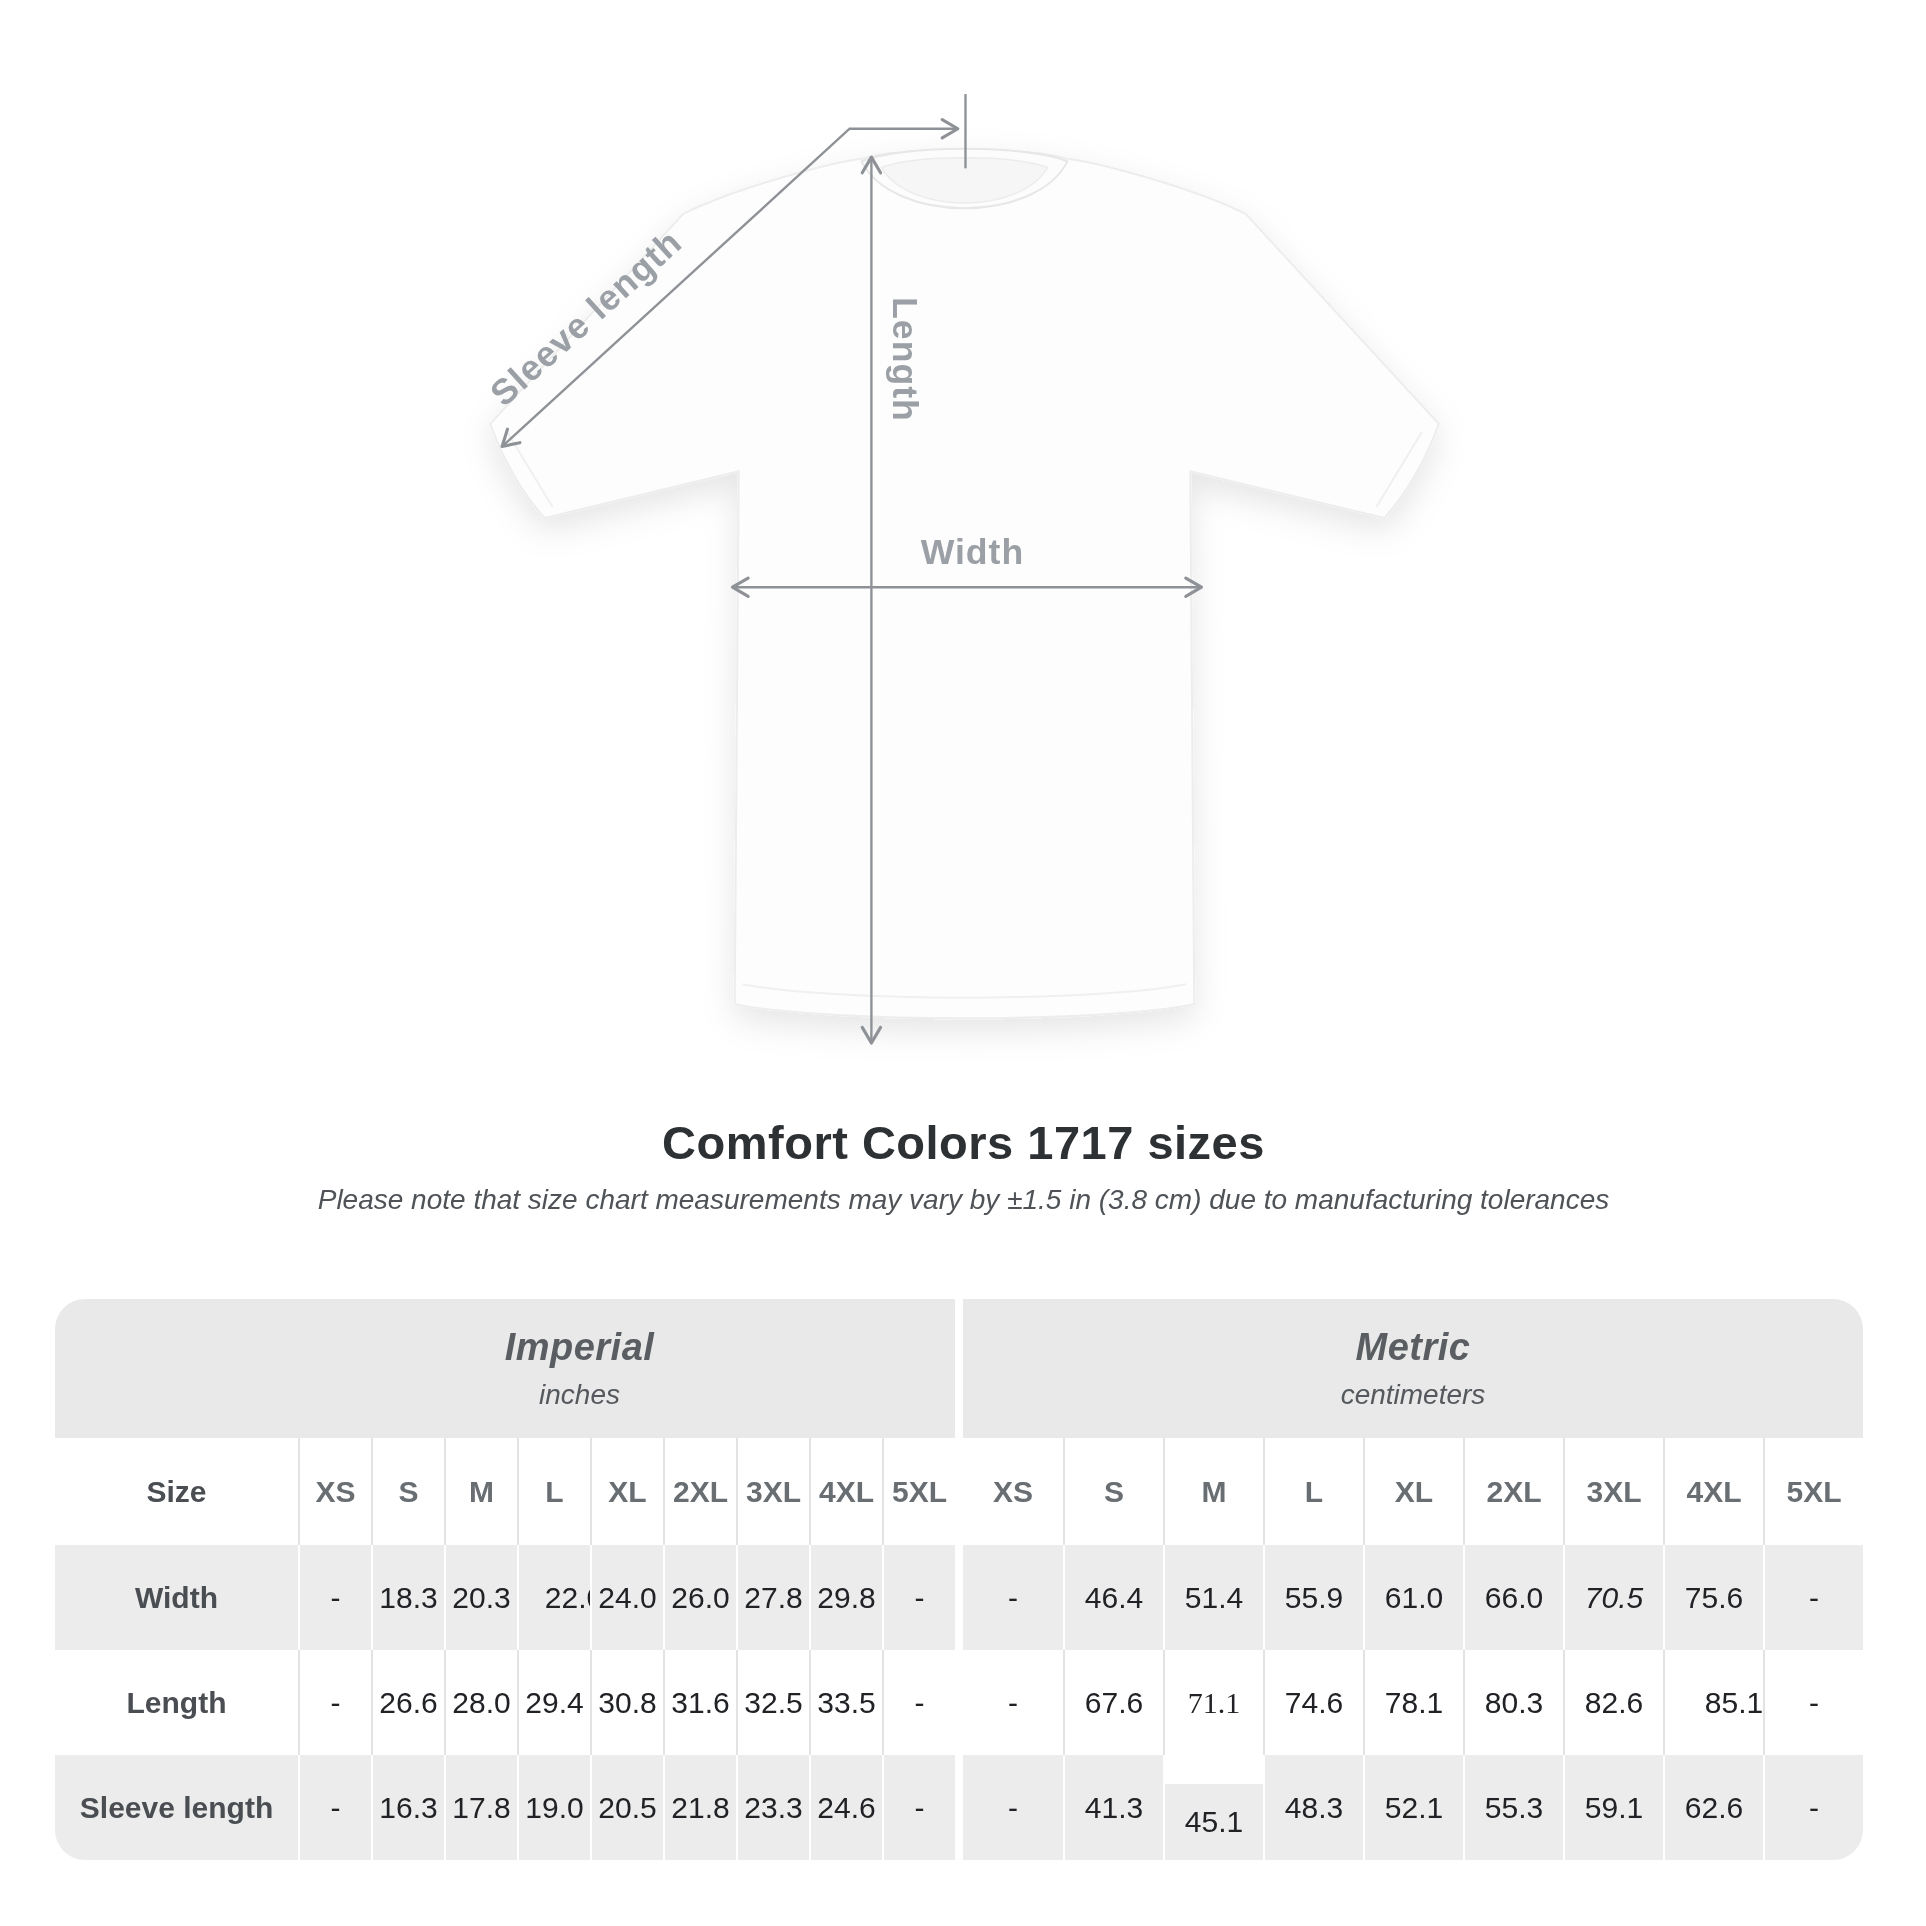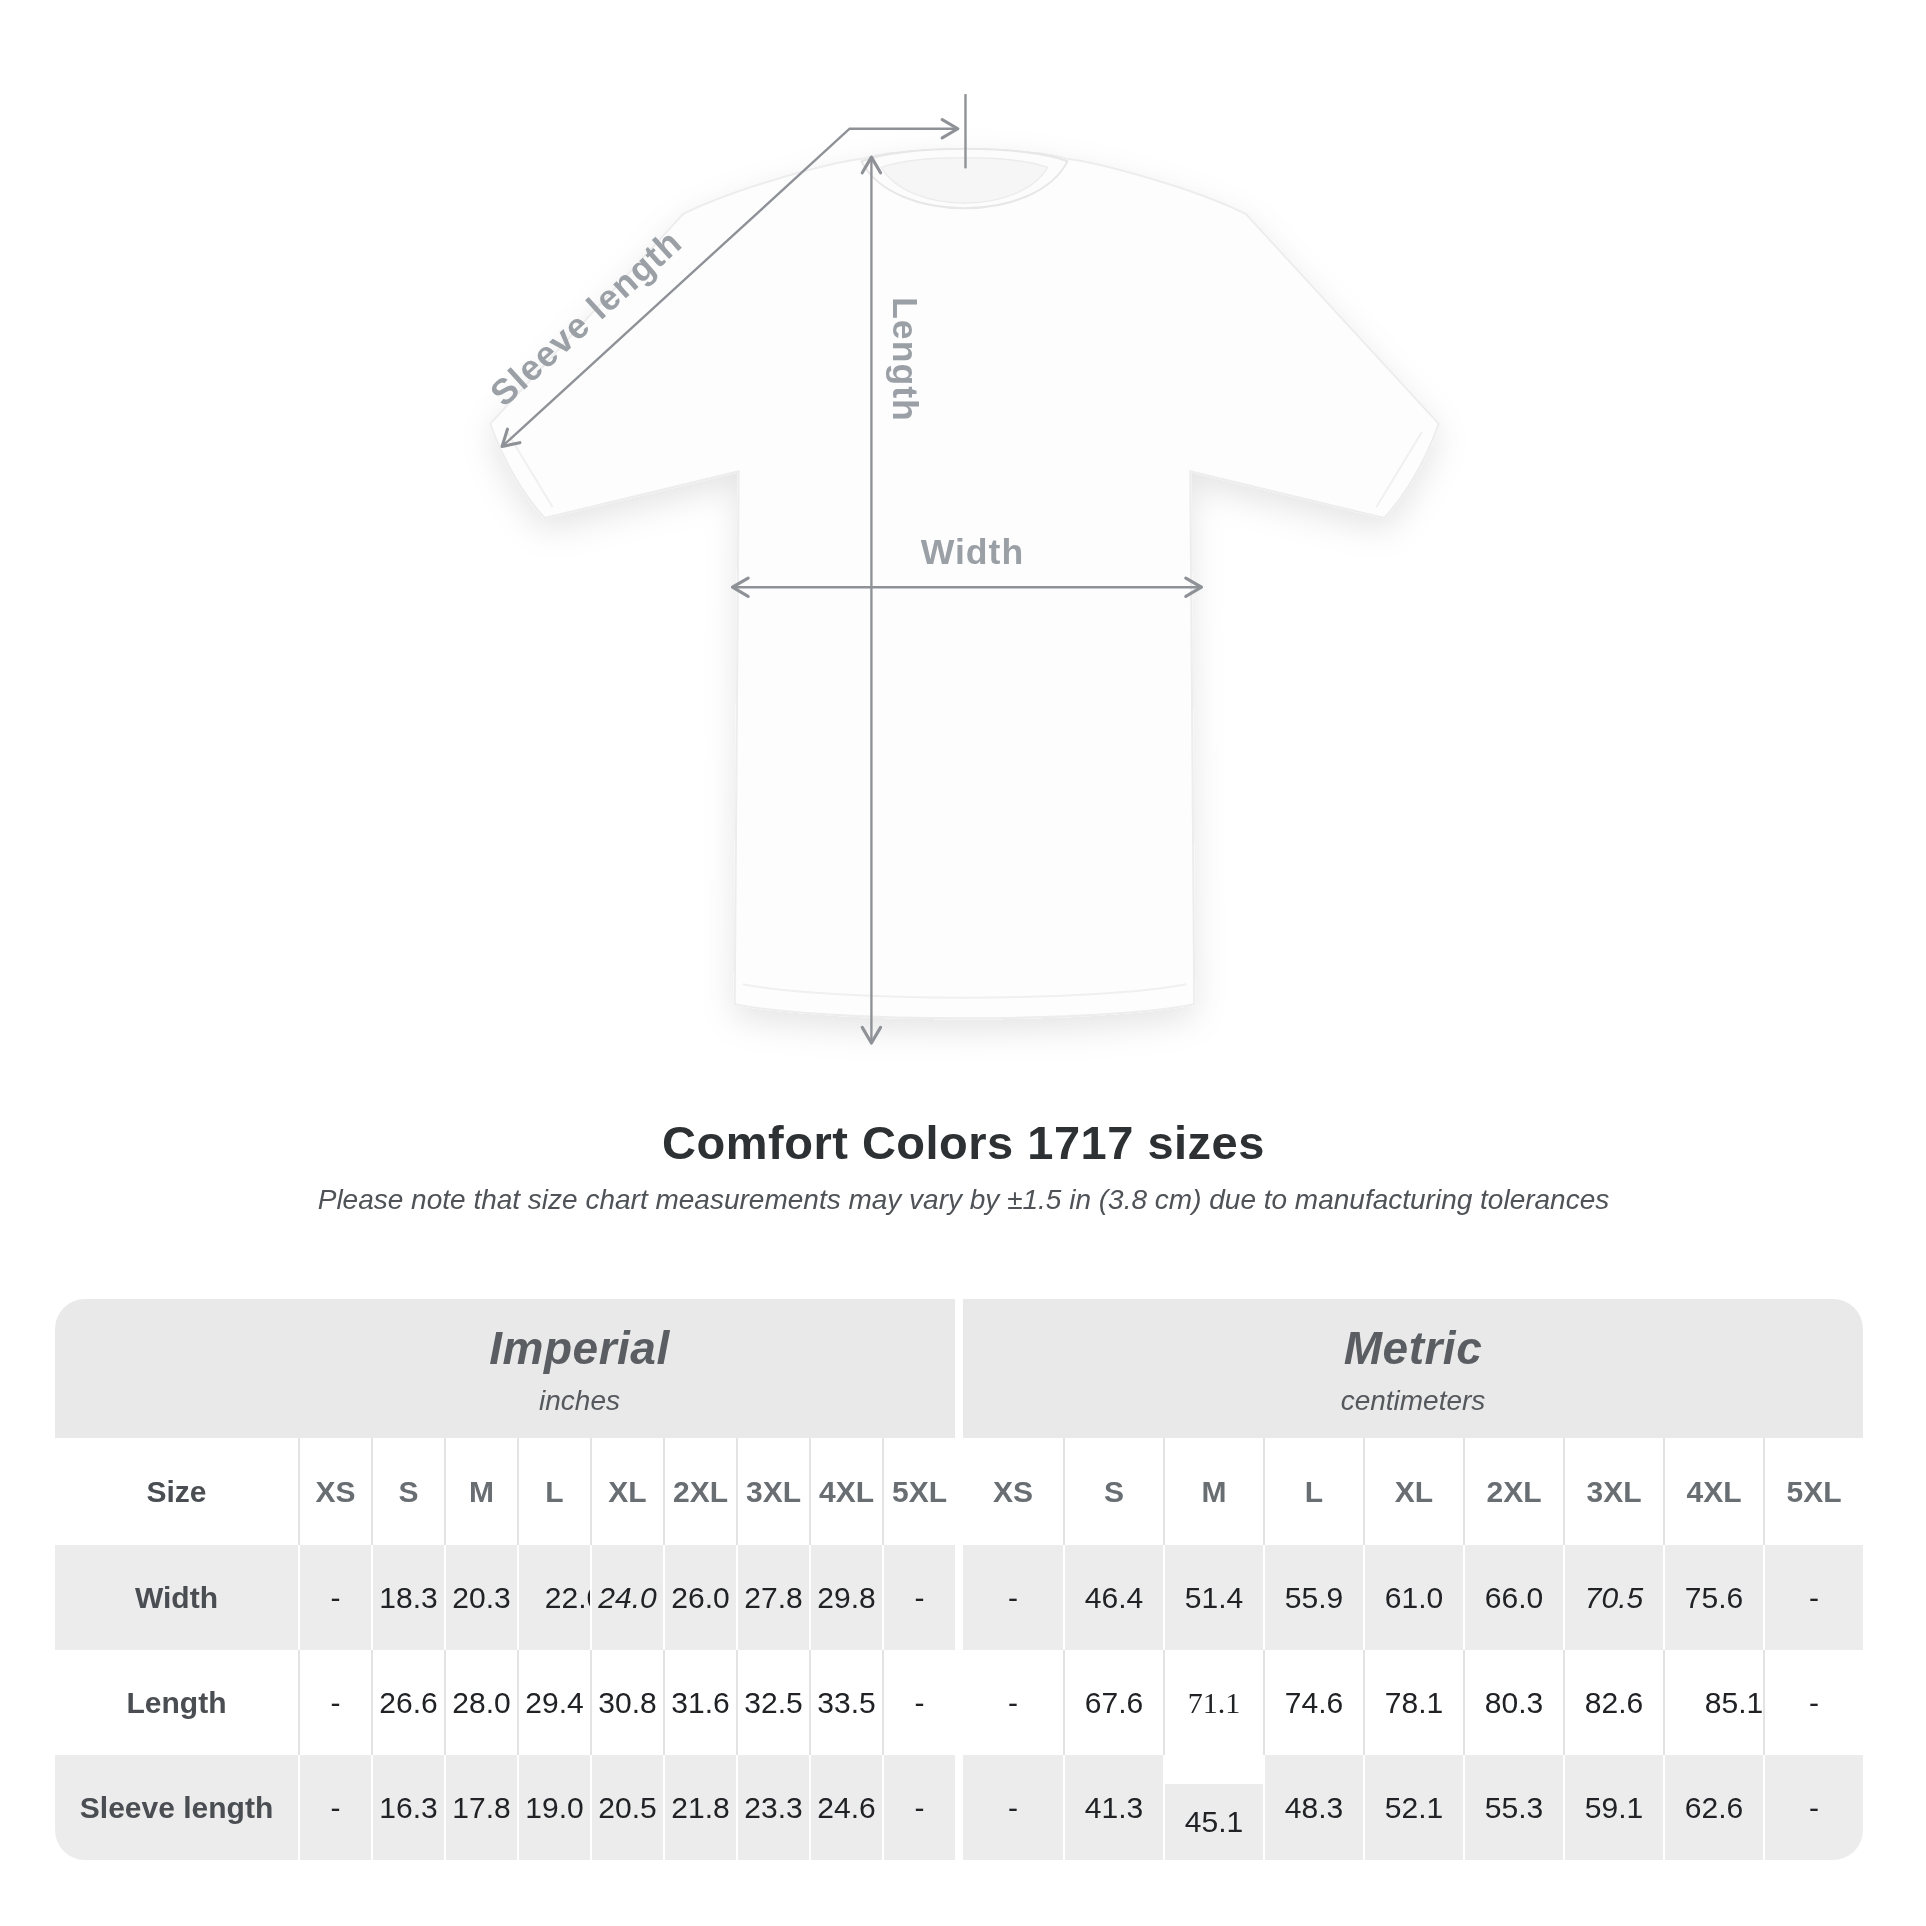--- a/index.html
+++ b/index.html
@@ -18,21 +18,21 @@
   
   .size-table{
     position:absolute;left:55px;top:1299px;
     display:grid;
     grid-template-columns:243px repeat(9,73px) 8px repeat(9,100px);
     grid-template-rows:139px 107px 105px 105px 105px;
   }
   .band{background:#e9e9e9;display:flex;flex-direction:column;align-items:center;justify-content:center;}
   .band-imperial{grid-area:1/1/2/11;border-radius:30px 0 0 0;padding-left:149px;}
   .band-metric{grid-area:1/12/2/21;border-radius:0 30px 0 0;}
-  .band-name{font-size:46px;font-weight:bold;font-style:italic;color:#5a5e62;letter-spacing:0.5px;}
+  .band-name{font-size:38px;font-weight:bold;font-style:italic;color:#5a5e62;letter-spacing:0.5px;}
   .band-unit{font-size:28px;font-style:italic;color:#55585c;margin-top:10px;}
   .cell{display:flex;align-items:center;justify-content:center;font-size:30px;color:#202225;background:#ffffff;}
   .cell.gray{background:#ececec;}
   .sep-light{border-left:2px solid #e3e3e3;}
   .sep-white{border-left:2px solid #ffffff;}
   .col-head{font-weight:bold;color:#696e73;}
   .row-label{font-weight:bold;color:#4a4e53;}
   .corner-bl{border-radius:0 0 0 30px;}
   .corner-br{border-radius:0 0 30px 0;}
 </style>
@@ -117,21 +117,21 @@
     <div class="cell col-head sep-light" style="grid-area: 2 / 16;">XL</div>
     <div class="cell col-head sep-light" style="grid-area: 2 / 17;">2XL</div>
     <div class="cell col-head sep-light" style="grid-area: 2 / 18;">3XL</div>
     <div class="cell col-head sep-light" style="grid-area: 2 / 19;">4XL</div>
     <div class="cell col-head sep-light" style="grid-area: 2 / 20;">5XL</div>
     <div class="cell row-label gray" style="grid-area: 3 / 1;">Width</div>
     <div class="cell  gray sep-white" style="grid-area: 3 / 2;">-</div>
     <div class="cell  gray sep-white" style="grid-area: 3 / 3;">18.3</div>
     <div class="cell  gray sep-white" style="grid-area: 3 / 4;">20.3</div>
     <div class="cell  gray sep-white" style="grid-area: 3 / 5; padding-left: 39px;">22.0</div>
-    <div class="cell  gray sep-white" style="grid-area: 3 / 6; font-style: italic;">24.0</div>
+    <div class="cell  gray sep-white" style="grid-area: 3 / 6;">24.0</div>
     <div class="cell  gray sep-white" style="grid-area: 3 / 7;">26.0</div>
     <div class="cell  gray sep-white" style="grid-area: 3 / 8;">27.8</div>
     <div class="cell  gray sep-white" style="grid-area: 3 / 9;">29.8</div>
     <div class="cell  gray sep-white" style="grid-area: 3 / 10;">-</div>
     <div class="cell  gray" style="grid-area: 3 / 12;">-</div>
     <div class="cell  gray sep-white" style="grid-area: 3 / 13;">46.4</div>
     <div class="cell  gray sep-white" style="grid-area: 3 / 14; text-align: center;">51.4</div>
     <div class="cell  gray sep-white" style="grid-area: 3 / 15;">55.9</div>
     <div class="cell  gray sep-white" style="grid-area: 3 / 16;">61.0</div>
     <div class="cell  gray sep-white" style="grid-area: 3 / 17;">66.0</div>

